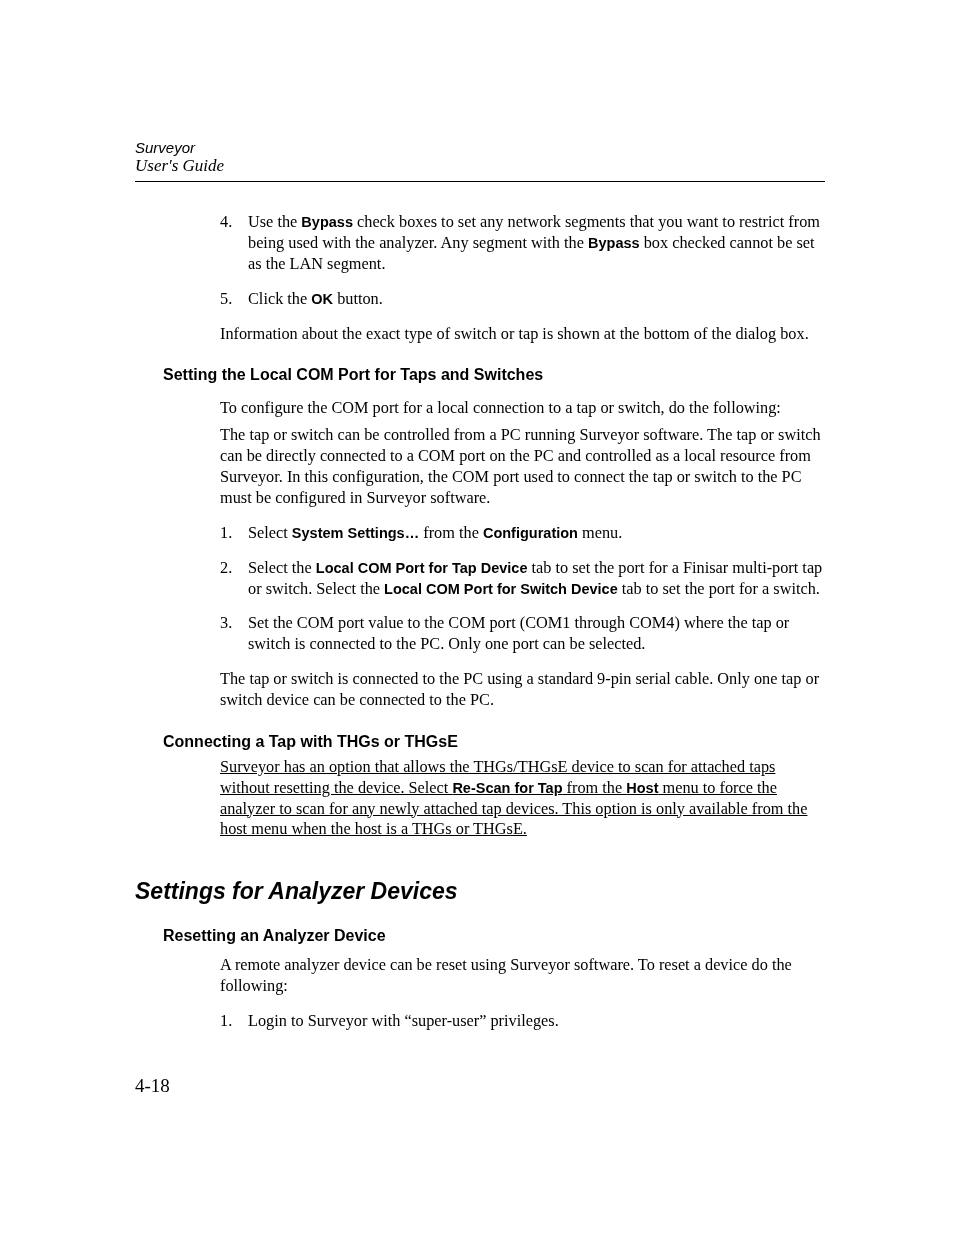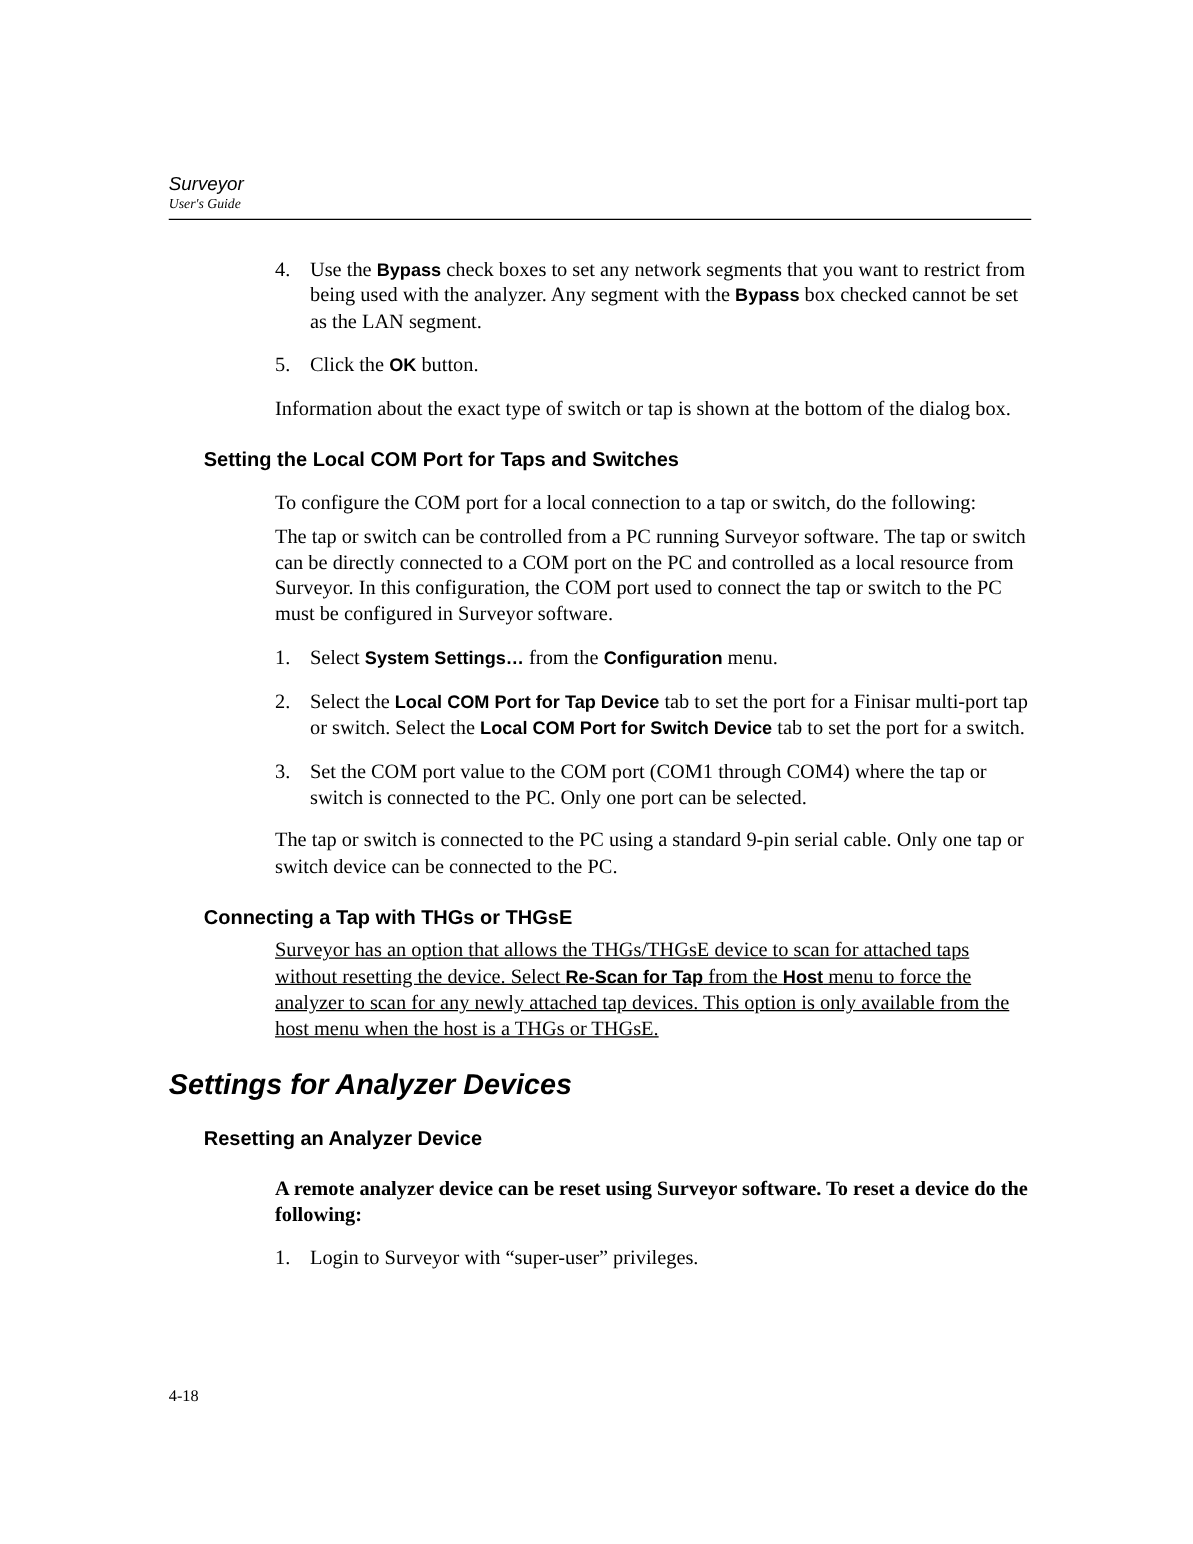--- a/index.html
+++ b/index.html
@@ -24,21 +24,21 @@
   .running-head .title {
     font-family: Arial, Helvetica, sans-serif;
     font-weight: normal;
     font-style: italic;
     font-size: 15px;
     line-height: 1.1;
   }
   .running-head .subtitle {
     font-family: "Times New Roman", Times, serif;
     font-style: italic;
-    font-size: 11px;
+    font-size: 17px;
     line-height: 1.1;
   }
   .rule {
     border: none;
     border-top: 1px solid #000;
     margin: 4px 0 0 0;
   }
   .content {
     margin-top: 30px;
   }
@@ -78,30 +78,29 @@
     font-weight: bold;
     font-size: 16px;
     margin-top: 22px;
     margin-left: 28px;
   }
   .h2 {
     font-family: Arial, Helvetica, sans-serif;
     font-weight: bold;
     font-style: italic;
     font-size: 23px;
-    margin-top: 20px;
+    margin-top: 38px;
     margin-left: 0;
   }
   .page-num {
     position: absolute;
     left: 135px;
     top: 1075px;
-    font-size: 13px;
+    font-size: 19px;
     font-family: "Times New Roman", Times, serif;
-    margin-top: 34px;
   }
 </style>
 </head>
 <body>
 
 <div class="page">
 
   <div class="running-head">
     <div class="title">Surveyor</div>
     <div class="subtitle">User's Guide</div>
@@ -155,21 +154,21 @@
     <p class="indent para-gap">The tap or switch is connected to the PC using a standard 9-pin serial cable. Only one tap or switch device can be connected to the PC.</p>
 
     <div class="h3">Connecting a Tap with THGs or THGsE</div>
     <p class="indent" style="margin-top:6px;text-decoration:underline;">
       <span>Surveyor has an option that allows the THGs/THGsE device to scan for attached taps without resetting the device. Select </span><span class="ui">Re-Scan for Tap</span><span> from the </span><span class="ui">Host</span><span> menu to force the analyzer to scan for any newly attached tap devices. This option is only available from the host menu when the host is a THGs or THGsE.</span>
     </p>
 
     <div class="h2">Settings for Analyzer Devices</div>
 
     <div class="h3">Resetting an Analyzer Device</div>
-    <p class="indent" style="margin-top:20px;font-weight:bold;">A remote analyzer device can be reset using Surveyor software. To reset a device do the following:</p>
+    <p class="indent" style="margin-top:10px;">A remote analyzer device can be reset using Surveyor software. To reset a device do the following:</p>
 
     <div class="ol-list para-gap">
       <div class="ol-item">
         <div class="ol-marker">1.</div>
         <div class="ol-body">
           <span>Login to Surveyor with “super-user” privileges.</span>
         </div>
       </div>
     </div>
 

